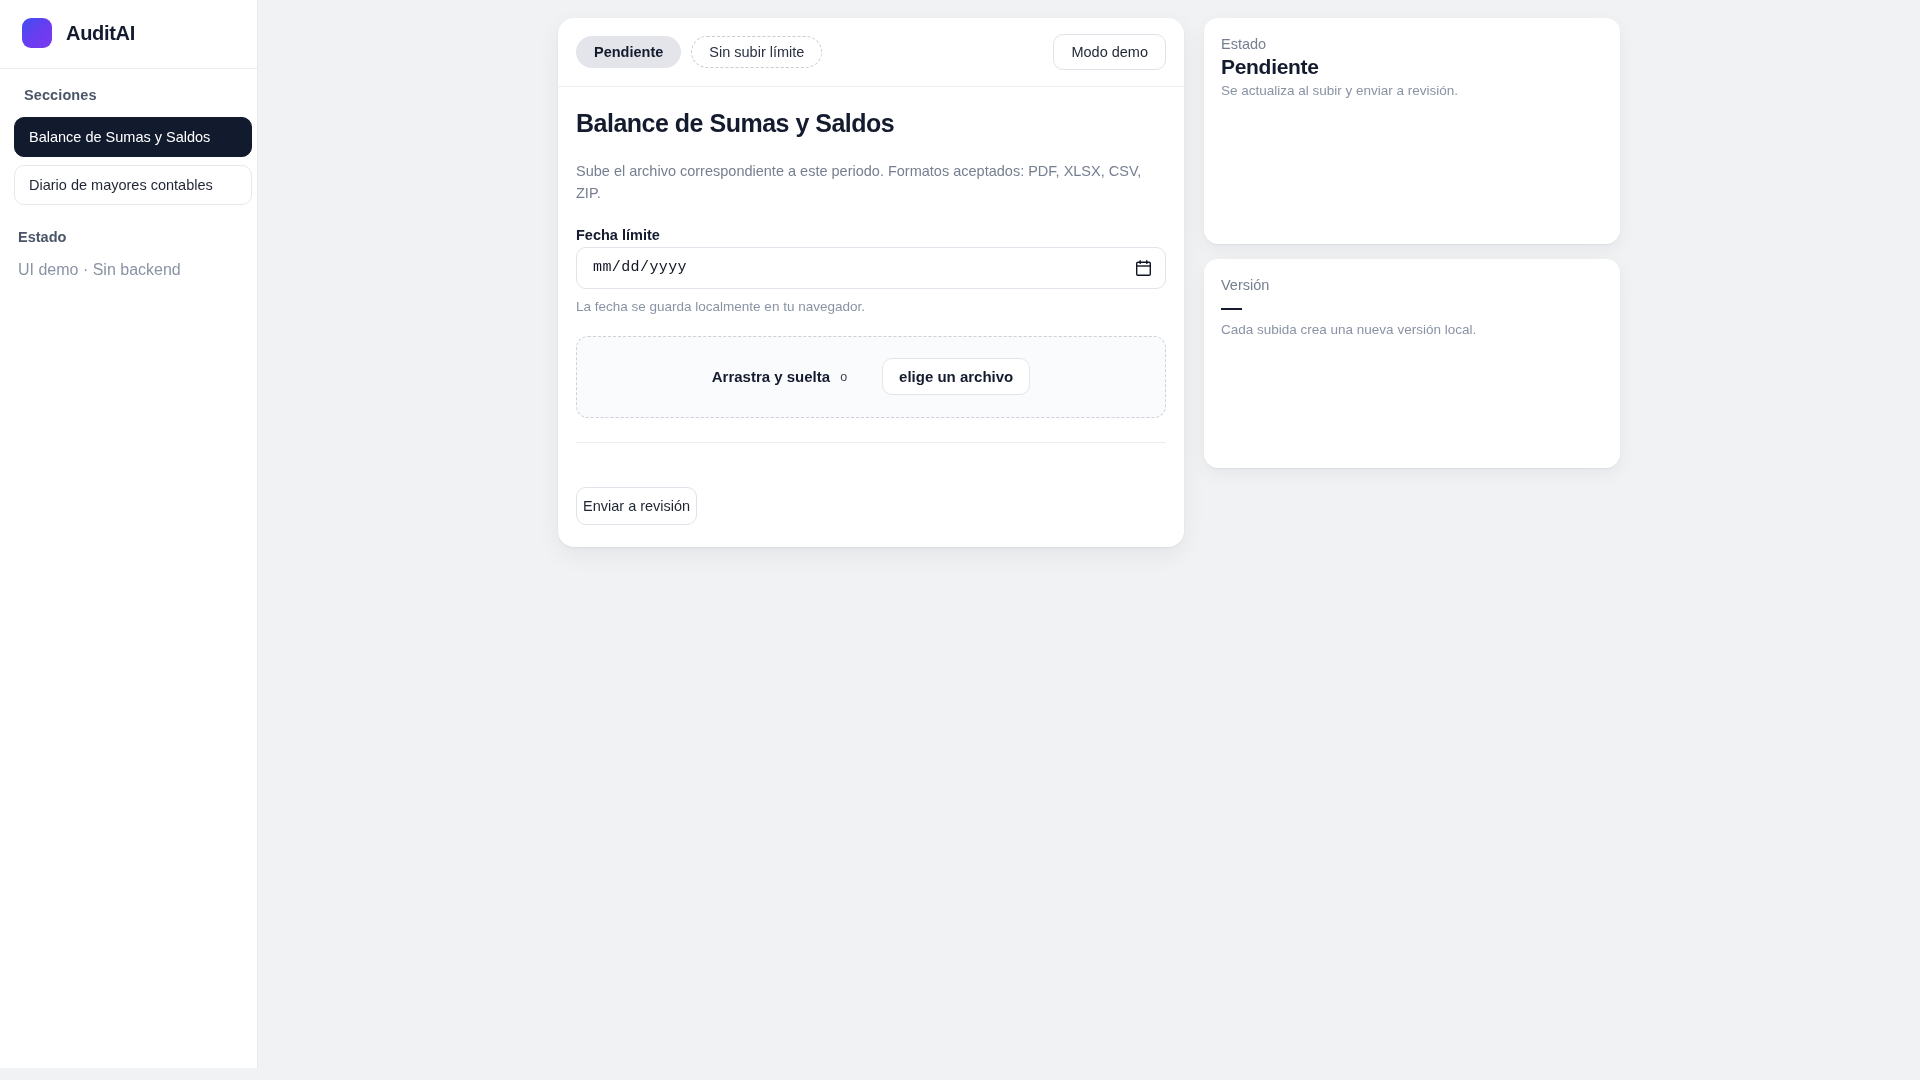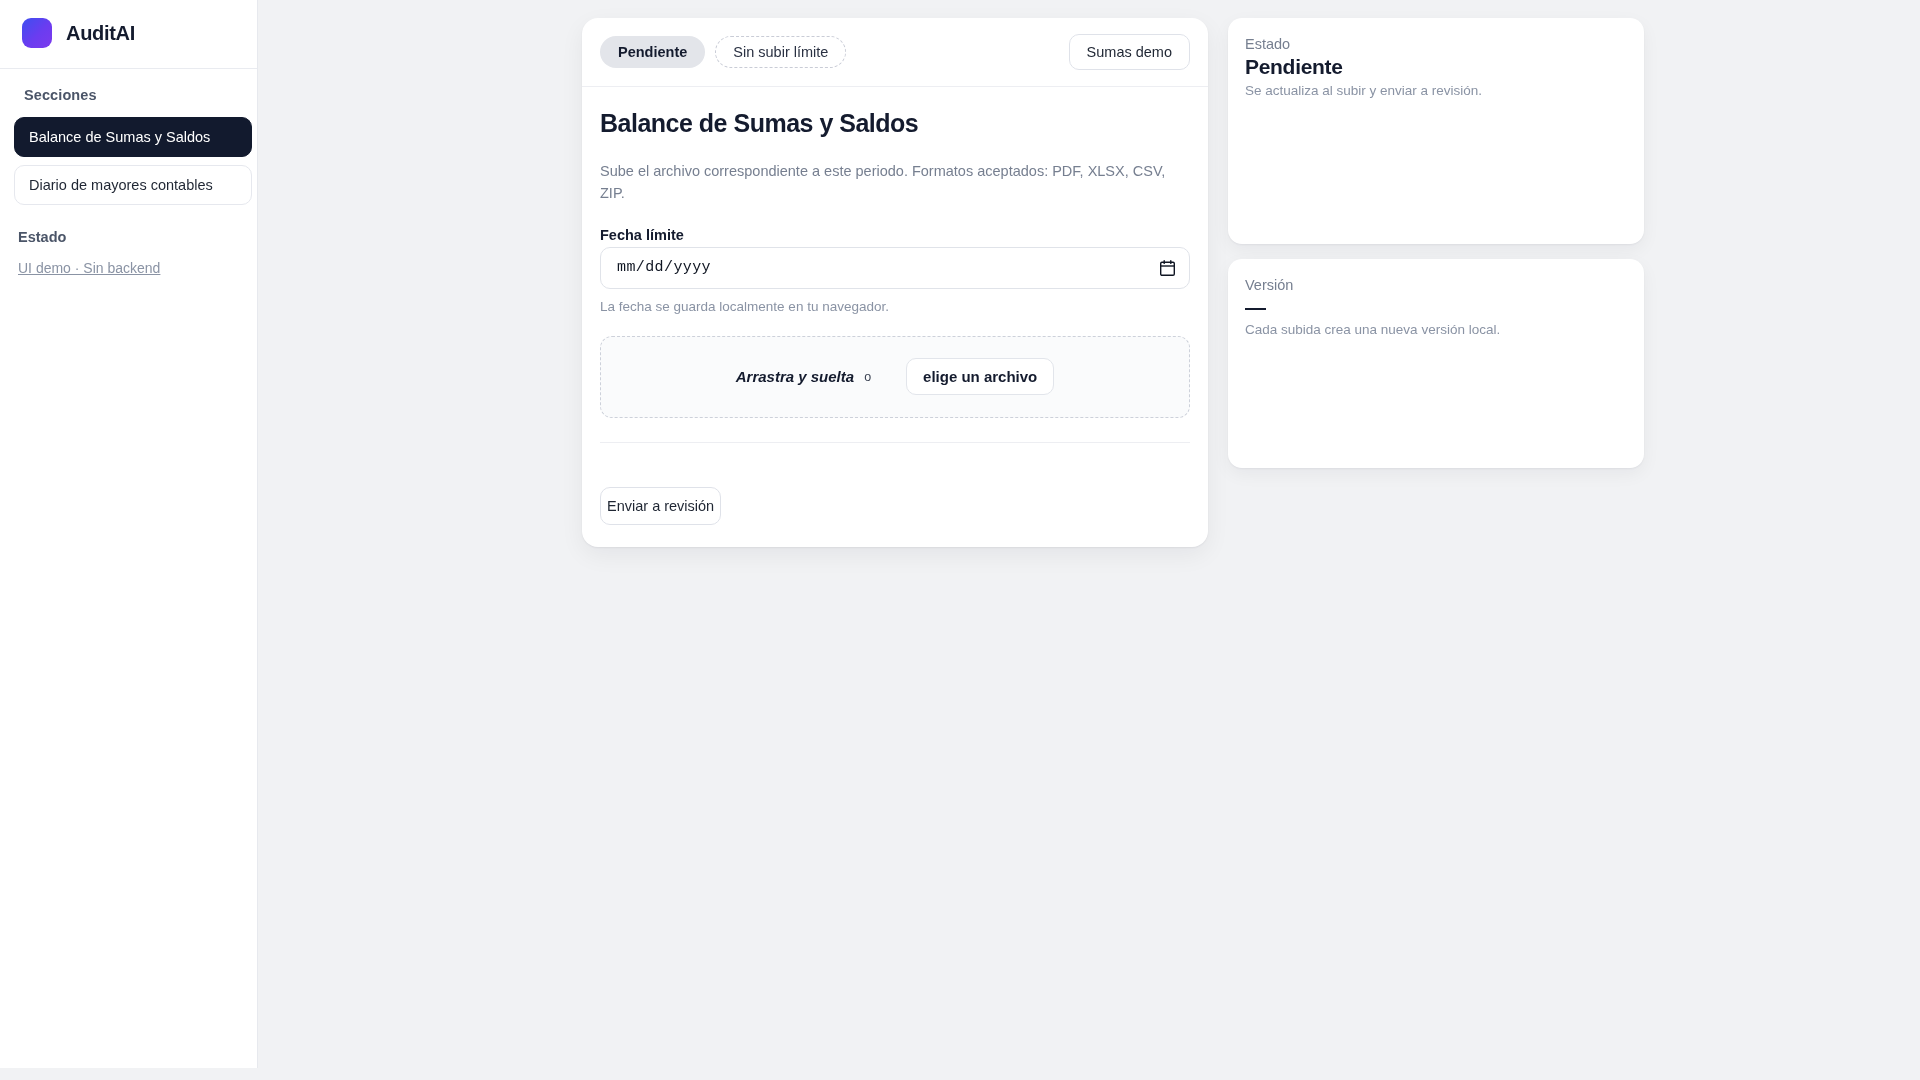--- a/index.html
+++ b/index.html
@@ -15,21 +15,20 @@
     font-family: "Liberation Sans", "DejaVu Sans", sans-serif;
     background: #f1f2f4;
     color: #111827;
     -webkit-font-smoothing: antialiased;
   }
 
   .app {
     display: flex;
     width: 1920px;
     height: 1068px;
-    gap: 24px;
   }
 
   
   .sidebar {
     width: 258px;
     flex: 0 0 258px;
     background: #ffffff;
     border-right: 1px solid #e7e9ee;
     display: flex;
     flex-direction: column;
@@ -103,24 +102,23 @@
   }
 
   .status-heading {
     font-size: 14.5px;
     font-weight: bold;
     color: #4b5568;
     margin-bottom: 14px;
   }
 
   .status-sub {
-    font-size: 14px;
+    font-size: 16px;
     color: #8a93a4;
     line-height: 1.4;
-    text-decoration: underline;
   }
 
   
   .main {
     flex: 1 1 auto;
     background: #f1f2f4;
     padding: 18px 0 0 0;
     display: flex;
     justify-content: flex-start;
     gap: 20px;
@@ -258,21 +256,20 @@
     align-items: center;
     justify-content: center;
     gap: 10px;
     cursor: pointer;
   }
 
   .dz-text {
     font-size: 15px;
     font-weight: bold;
     color: #141b2e;
-    font-style: italic;
   }
   .dz-or {
     font-size: 12.5px;
     color: #3a4252;
   }
 
   .dz-btn {
     background: #ffffff;
     border: 1px solid #e2e5eb;
     border-radius: 10px;
@@ -382,21 +379,21 @@
 
   <main class="main">
 
     <section class="card">
 
       <div class="card-top">
         <div class="pill-row">
           <span class="pill-solid">Pendiente</span>
           <span class="pill-dashed">Sin subir límite</span>
         </div>
-        <button class="demo-btn">Sumas demo</button>
+        <button class="demo-btn">Modo demo</button>
       </div>
 
       <div class="card-body">
 
         <h1 class="card-title">Balance de Sumas y Saldos</h1>
 
         <p class="card-desc">Sube el archivo correspondiente a este periodo. Formatos aceptados: PDF, XLSX, CSV, ZIP.</p>
 
         <div class="field-label">Fecha límite</div>
 

